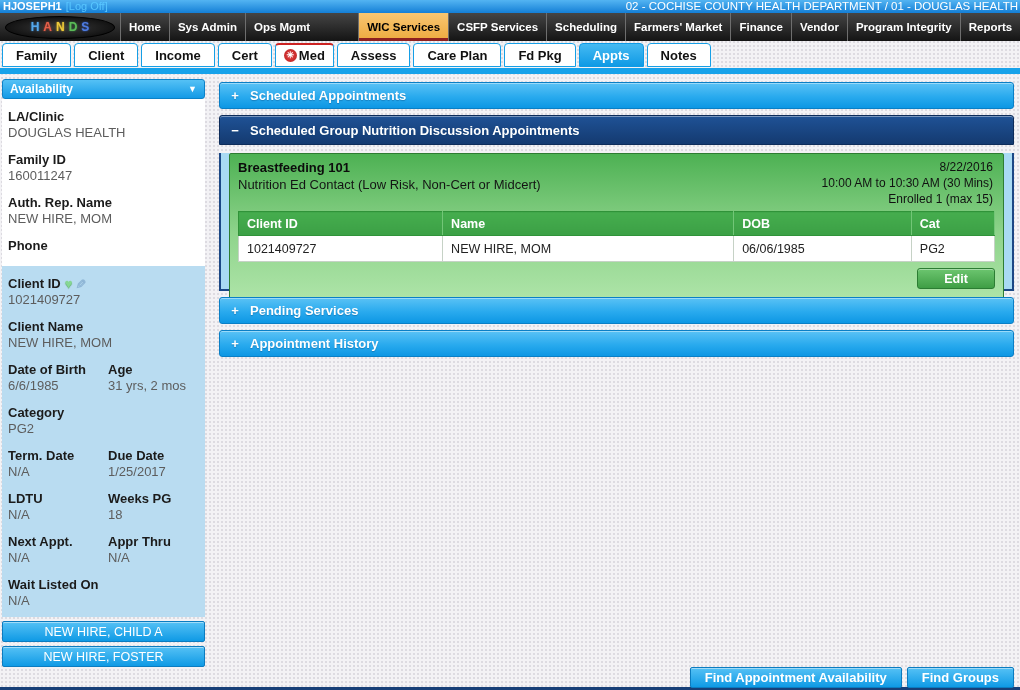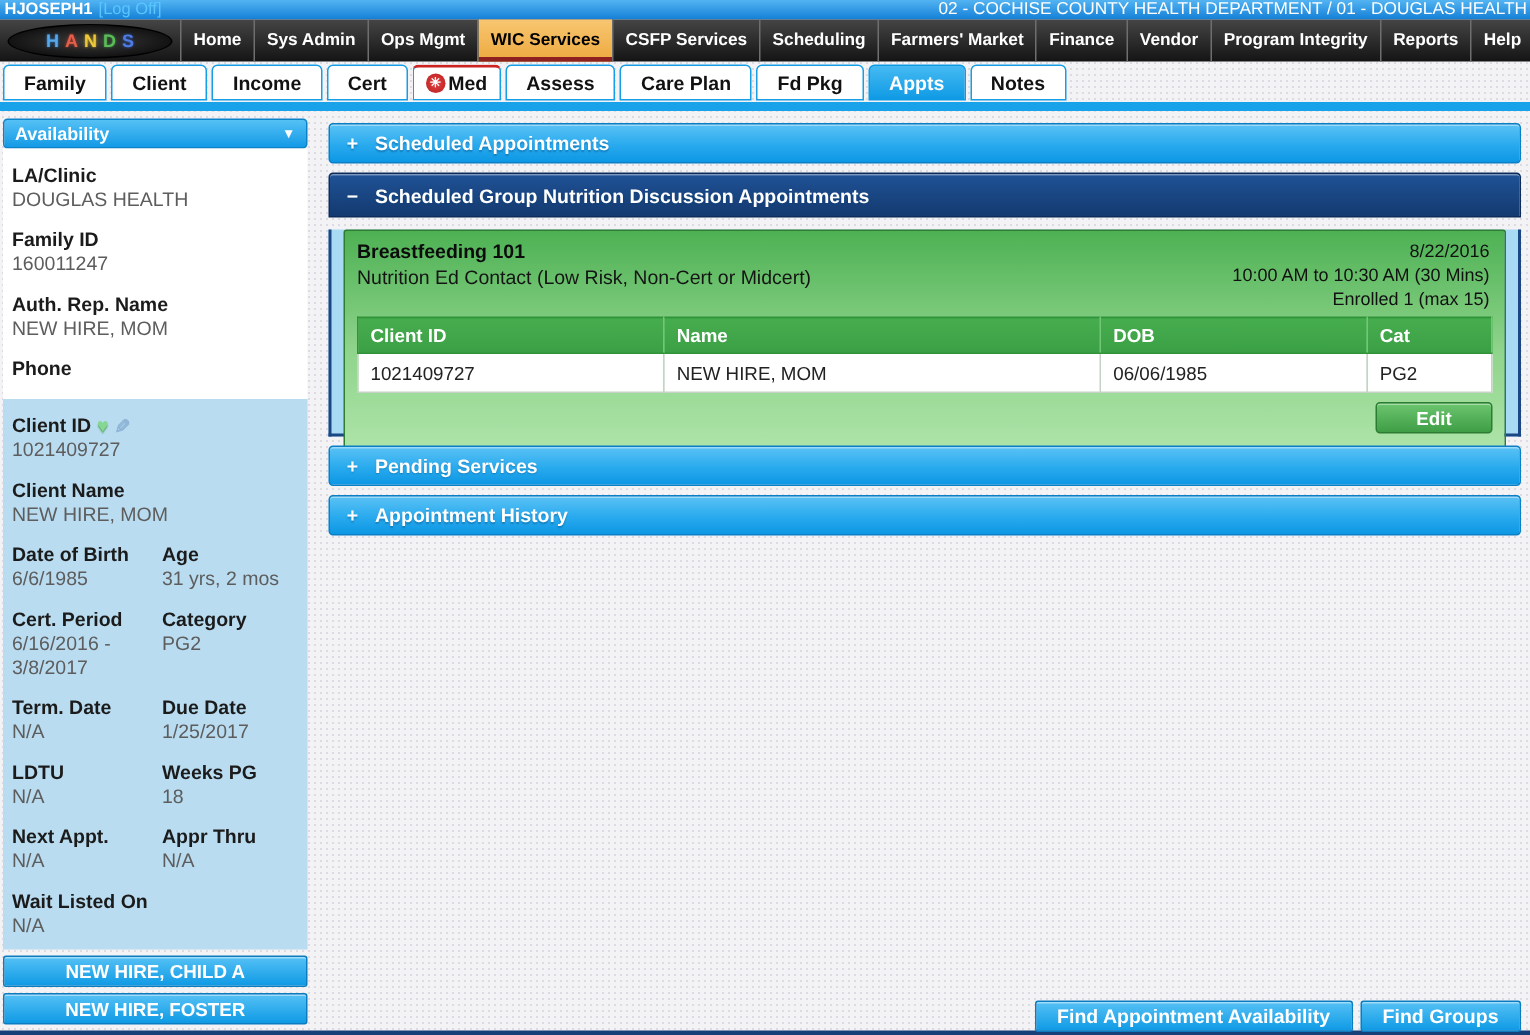--- a/index.html
+++ b/index.html
@@ -32,21 +32,21 @@
   #logo .l1 { color:#e2604a; text-shadow:0 0 2px #c23a28; }
   #logo .l2 { color:#ecc93c; text-shadow:0 0 2px #caa214; }
   #logo .l3 { color:#5cba58; text-shadow:0 0 2px #2f8f3a; }
   #logo .l4 { color:#4f7ce0; text-shadow:0 0 2px #2b55bd; }
   #nav-items { flex:1; display:flex; justify-content:space-between; }
   .nav-item { color:#fff; font-weight:bold; font-size:11.5px; padding:0 8px;
     display:flex; align-items:center; border-left:1px solid #6e6e6e; cursor:pointer;
     white-space:nowrap; }
   .nav-item:last-child { border-right:1px solid #6e6e6e; }
   .nav-item.active { background:linear-gradient(#f8c671,#eda93e); color:#000;
-    box-shadow:inset 0 -3px 0 #8e2020; }
+    box-shadow:inset 0 -3px 0 #8e2020;margin-left:40px; }
 
   
   #tabsrow { position:absolute; top:42px; left:2px; height:25px; display:flex;
     align-items:flex-end; gap:3px; }
   .tab { height:24px; background:#fff; border:1px solid #169fe6;
     border-radius:4px 4px 0 0; display:flex; align-items:center; justify-content:center;
     padding:0 13px; font-size:13px; font-weight:bold; color:#111; cursor:pointer; }
   .tab.med { border-top:2px solid #cc2222; padding:0 8px; }
   .med-icon { display:inline-block; width:13px; height:13px; border-radius:50%;
     background:radial-gradient(#e34444,#b91d1d); color:#fff; font-size:9px; line-height:13px;
@@ -66,21 +66,21 @@
   .f-label { font-size:13px; font-weight:bold; color:#1b1b1b; line-height:16px; }
   .f-value { font-size:13px; color:#5d5d5d; line-height:16px; }
   .side-blue { background:#b9dcf1; padding:10px 6px 6px; }
   .grid-row { display:flex; margin-bottom:11px; }
   .gcell1 { width:100px; flex:none; padding-right:4px; }
   .gcell2 { flex:1; }
   .heart-icon { color:#86d793; font-size:13px; margin-left:4px; text-shadow:0 1px 1px #5cab68; }
   .pencil-icon { color:#8fb6d6; font-size:13px; margin-left:3px; cursor:pointer; display:inline-block; transform:rotate(90deg); }
   .fam-btn { display:block; width:100%; height:21px; margin-top:4px;
     background:linear-gradient(#55c1f5,#0f9ae5); border:1px solid #0b7cc0; border-radius:2px;
-    color:#fff; font-weight:bold; font-size:12.5px; font-family:"Liberation Sans",sans-serif;
+    color:#fff; font-weight:normal; font-size:12.5px; font-family:"Liberation Sans",sans-serif;
     cursor:pointer; box-shadow:inset 0 1px 0 rgba(255,255,255,.45); }
 
   
   #main { position:absolute; top:82px; left:219px; width:795px; }
   .acc { height:27px; display:flex; align-items:center; gap:10px; padding:0 10px;
     color:#fff; font-weight:bold; font-size:13px; cursor:pointer;
     background:linear-gradient(#5ac2f5,#29aaee 55%,#0d97e4);
     border:1px solid #0a7fc6; border-radius:3px;
     box-shadow:inset 0 1px 0 rgba(255,255,255,.4); margin-bottom:6px;
     text-shadow:0 1px 1px rgba(0,60,110,.35); }
@@ -203,24 +203,20 @@
       <div class="gcell1">
           <div class="f-label">Date of Birth</div>
           <div class="f-value">6/6/1985</div>
         </div>
       <div class="gcell2">
           <div class="f-label">Age</div>
           <div class="f-value">31 yrs, 2 mos</div>
         </div>
     </div>
     <div class="grid-row">
-      <div class="gcell1">
-          <div class="f-label">Cert. Period</div>
-          <div class="f-value">6/16/2016 - 3/8/2017</div>
-        </div>
       <div class="gcell2">
           <div class="f-label">Category</div>
           <div class="f-value">PG2</div>
         </div>
     </div>
     <div class="grid-row">
       <div class="gcell1">
           <div class="f-label">Term. Date</div>
           <div class="f-value">N/A</div>
         </div>

